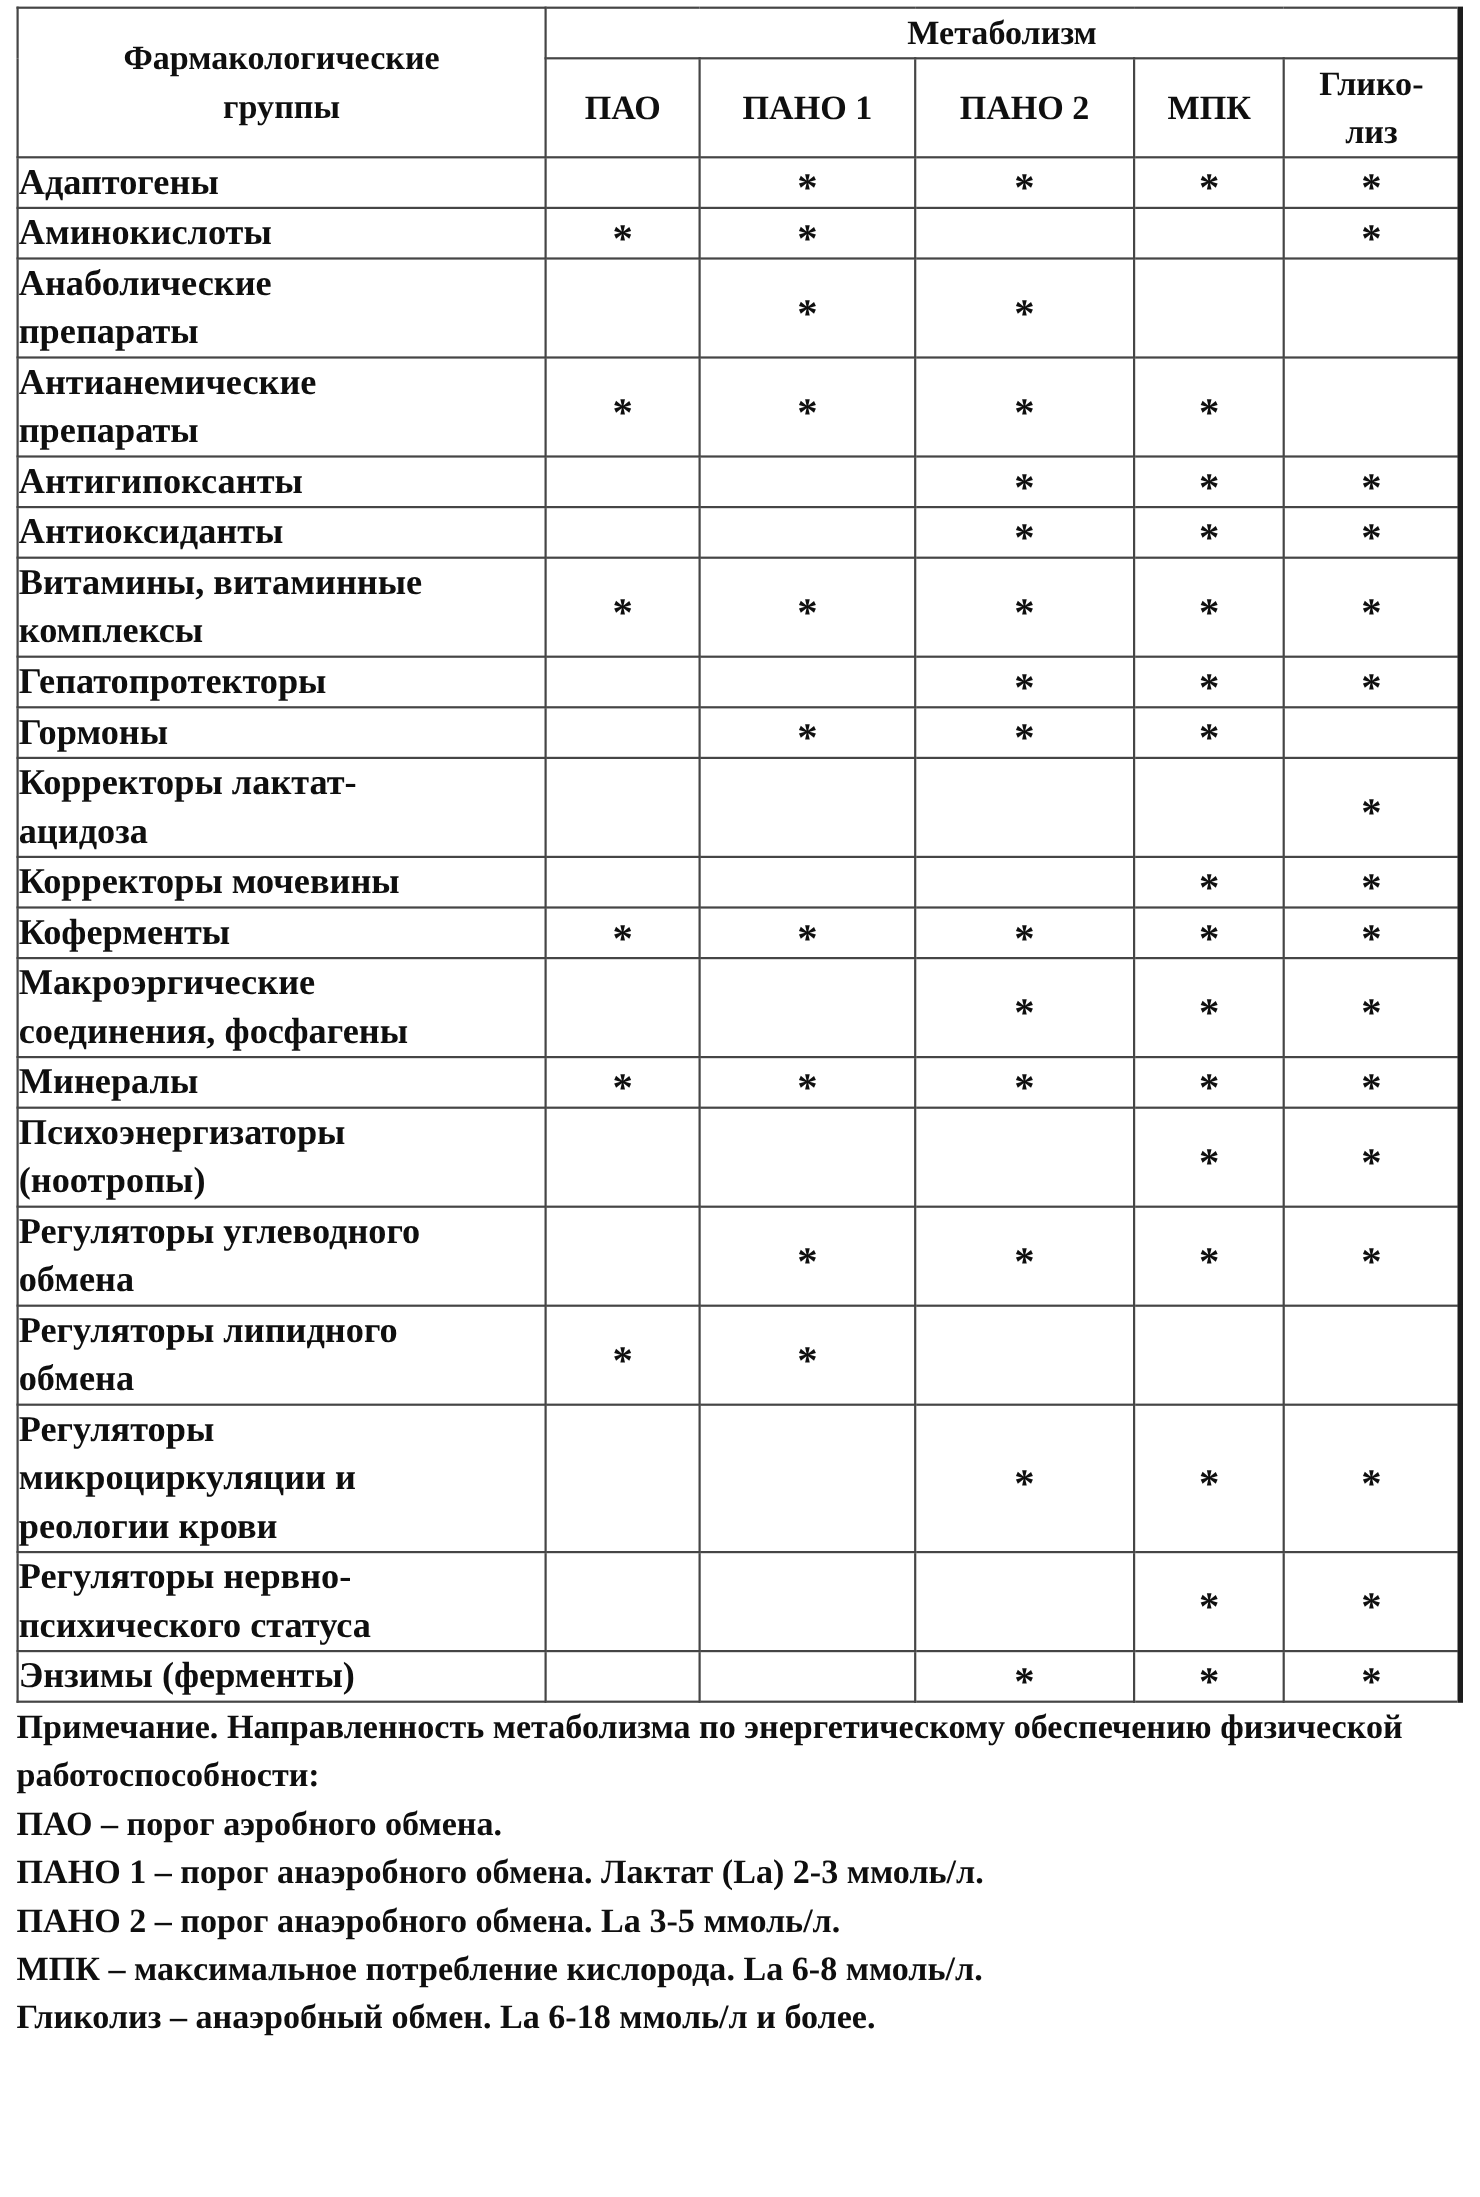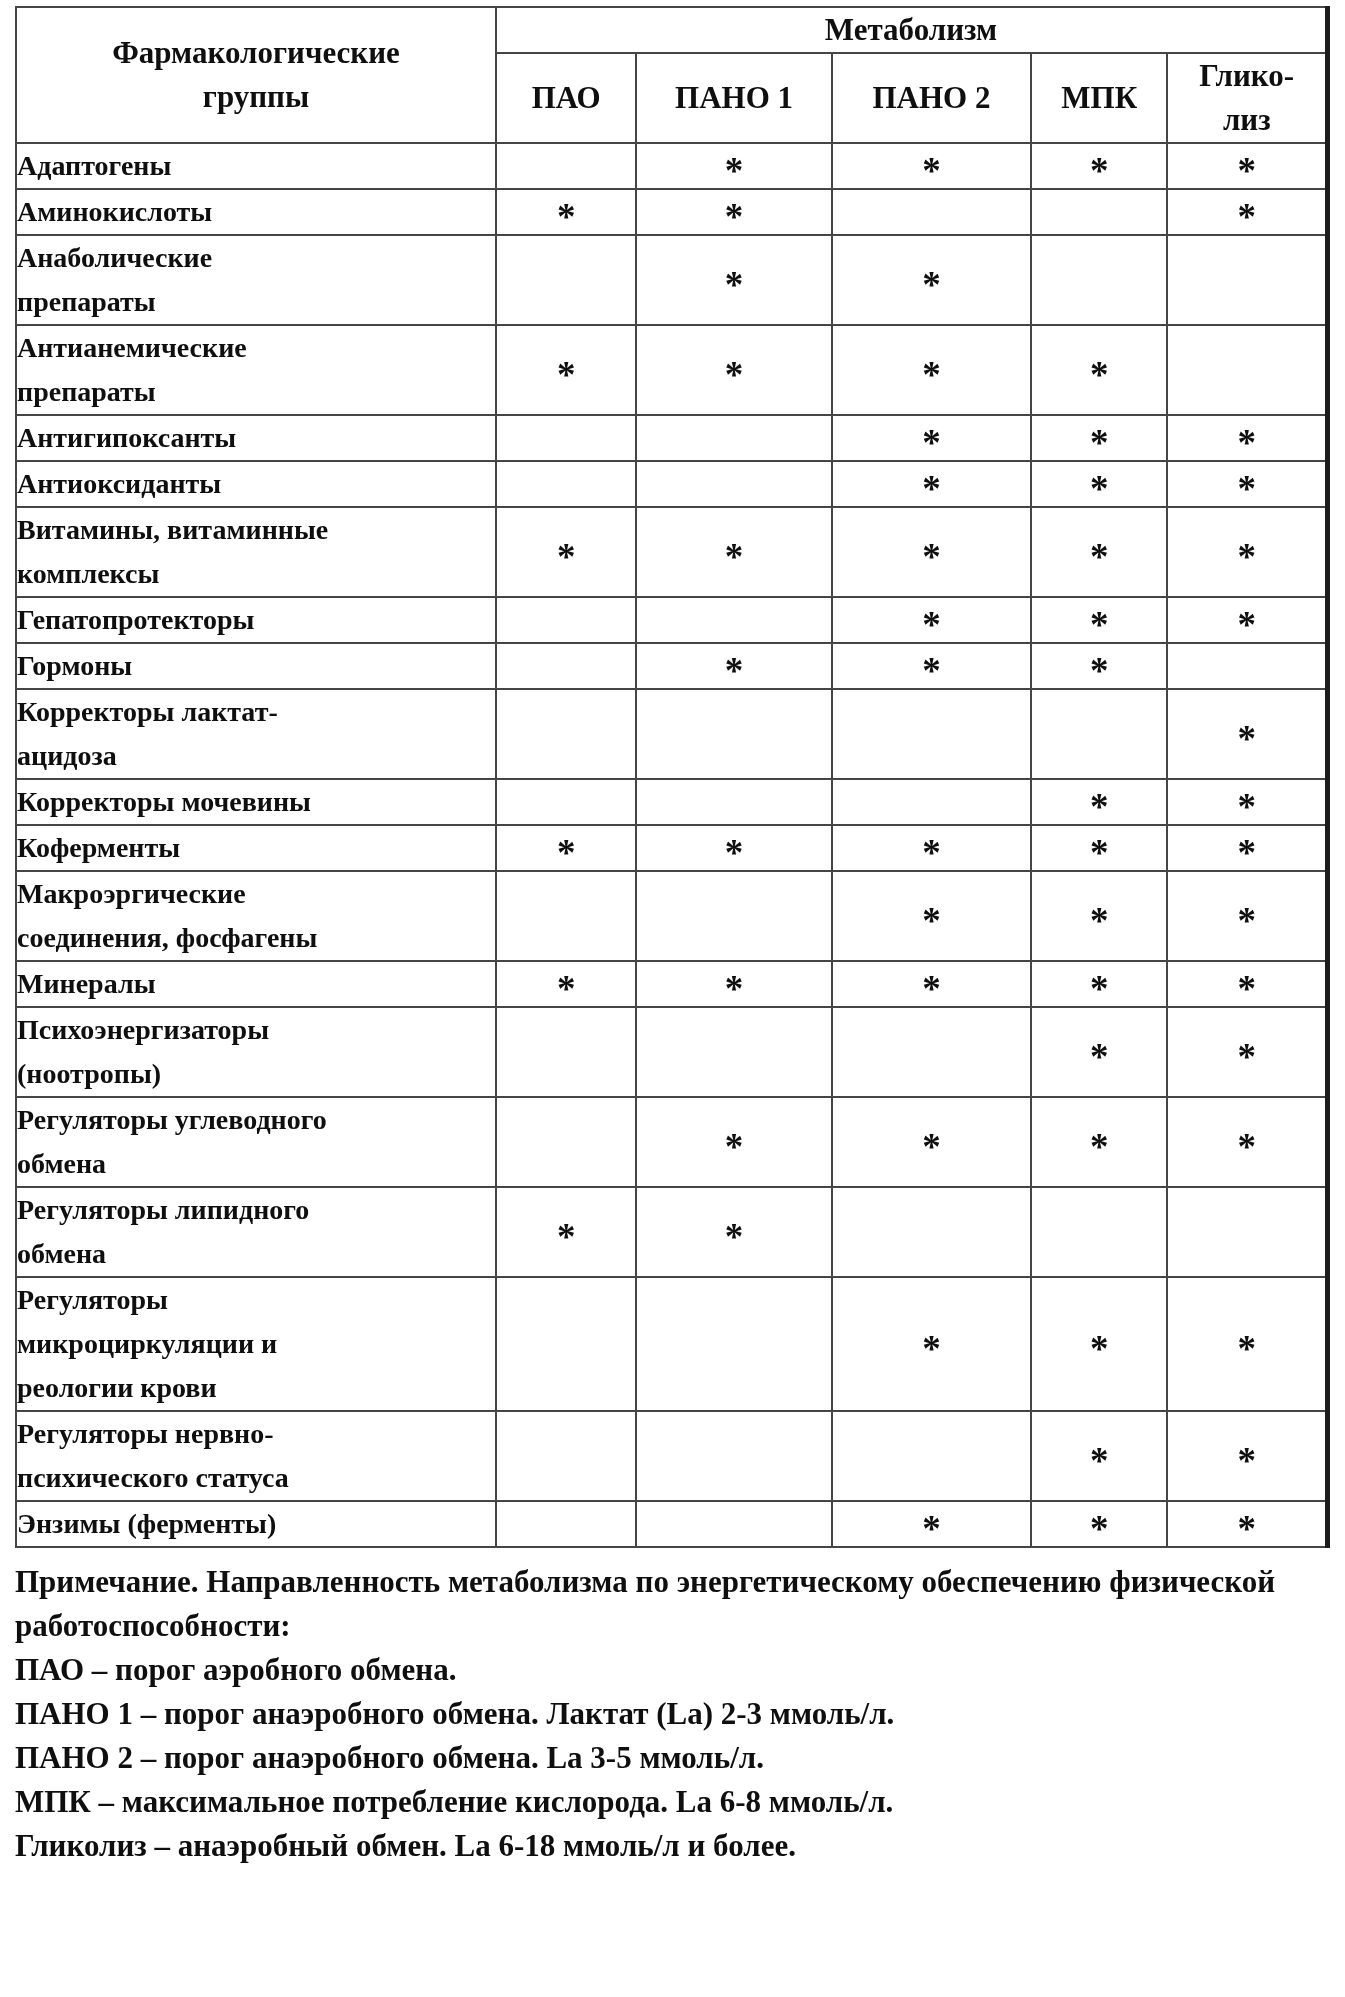--- a/index.html
+++ b/index.html
@@ -52,42 +52,41 @@
   }
   th.col-h {
     font-size: 31px;
     line-height: 44px;
     text-align: center;
     vertical-align: middle;
     white-space: pre-line;
     font-weight: 700;
   }
   td.label-cell {
-    font-size: 28px;
+    font-size: 33px;
     line-height: 44px;
     text-align: left;
     vertical-align: middle;
     padding: 1px 4px 1px 10px;
     white-space: pre-line;
   }
   td.mark-cell {
     text-align: center;
     vertical-align: middle;
     font-size: 31px;
     line-height: 44px;
   }
   .ast {
     font-size: 37px;
     line-height: 1;
     position: relative;
     top: 0.18em;
     display: inline-block;
   }
   .notes {
-    margin-top: 12px;
     font-size: 31px;
     line-height: 44px;
   }
   .notes p {
     margin: 0;
   }
 </style>
 </head>
 <body>
 

